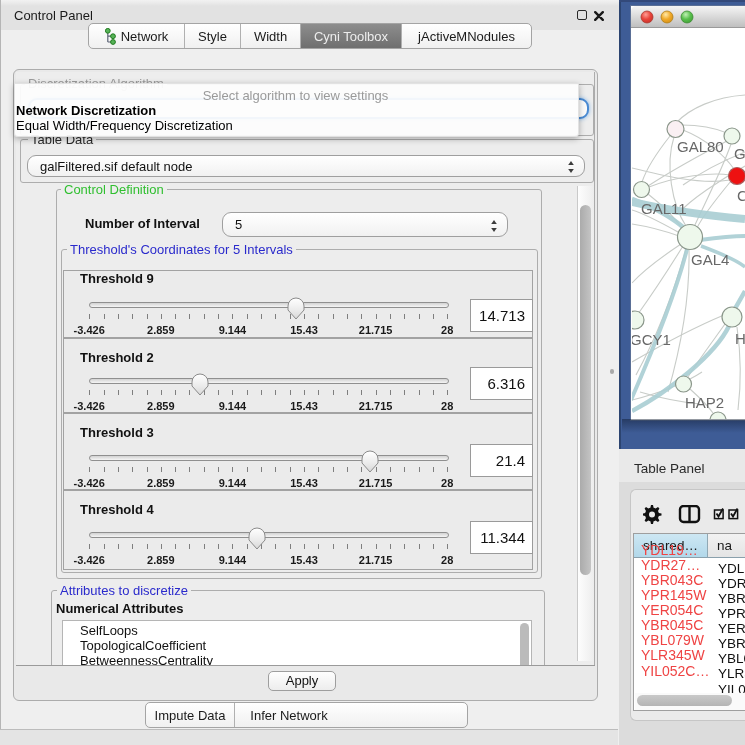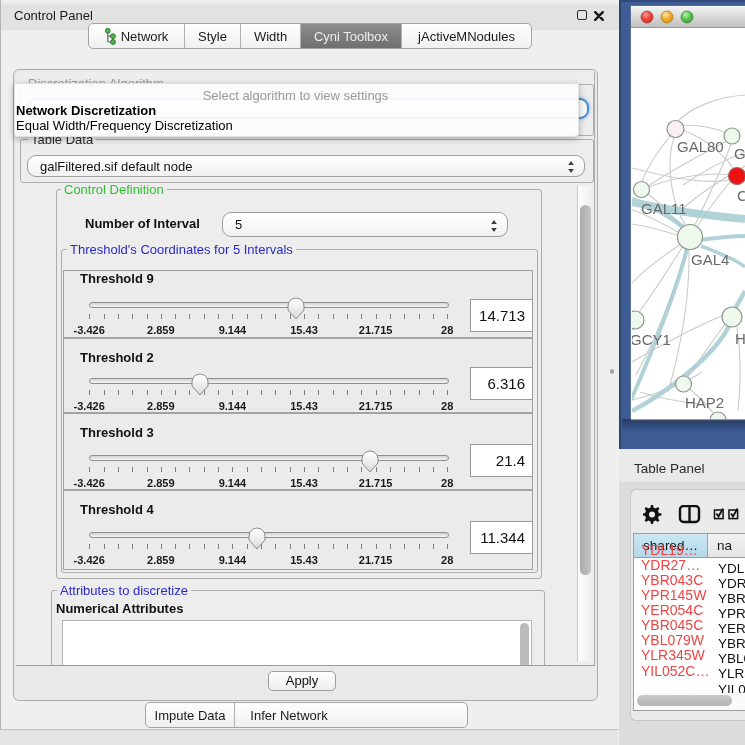--- a/index.html
+++ b/index.html
@@ -267,20 +267,21 @@
       </linearGradient>
     </defs>
 <path d="M1,9 a8,8 0 0 1 16,0 L17,13 L9,22 L1,13 Z" fill="url(#tg490)" stroke="#8a8a8a" stroke-width="1"></path>
   </svg>
 <div class="vfield" style="top:521px;">11.344</div>
 
 <div class="grp" style="left:51px;top:590px;width:492px;height:90px;"></div>
 <div class="gt" style="left:57px;top:584px;color:#2a2acc;">Attributes to discretize</div>
 <div class="thl" style="left:56px;top:601px;">Numerical Attributes</div>
 <div class="a" style="left:62px;top:620px;width:468px;height:46px;background:#fff;border:1px solid #b5b5b5;border-bottom:none;overflow:hidden;">
+  <div style="position:absolute;left:17px;top:2px;font-size:13px;color:#111;line-height:15px;">SelfLoops<br>TopologicalCoefficient<br>BetweennessCentrality</div>
   <div style="position:absolute;right:2px;top:2px;width:9px;height:60px;background:#bbb;border-radius:4.5px;"></div>
 </div>
 
 <div class="a" style="left:16px;top:665px;width:579px;height:1px;background:#9a9a9a;"></div>
 <div class="a" style="left:16px;top:666px;width:579px;height:33px;background:#e9e9e9;"></div>
 
 <div class="a" style="left:577px;top:186px;width:17px;height:475px;background:linear-gradient(90deg,#fdfdfd,#ececec);border-left:1px solid #c9c9c9;"></div>
 <div class="a" style="left:580px;top:205px;width:11px;height:370px;background:linear-gradient(90deg,#ababab,#c4c4c4);border-radius:5.5px;"></div>
 <div class="a" style="left:594px;top:72px;width:1px;height:593px;background:#acacac;"></div>
 

